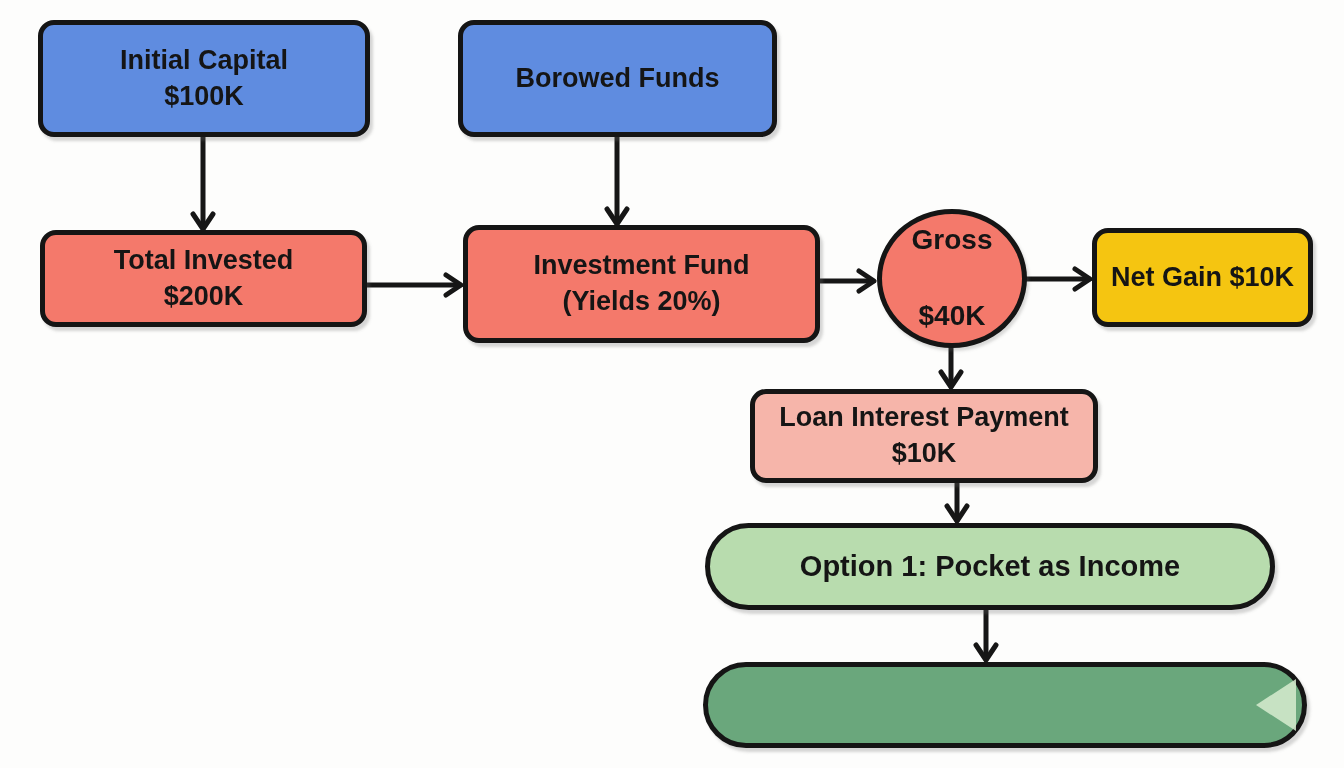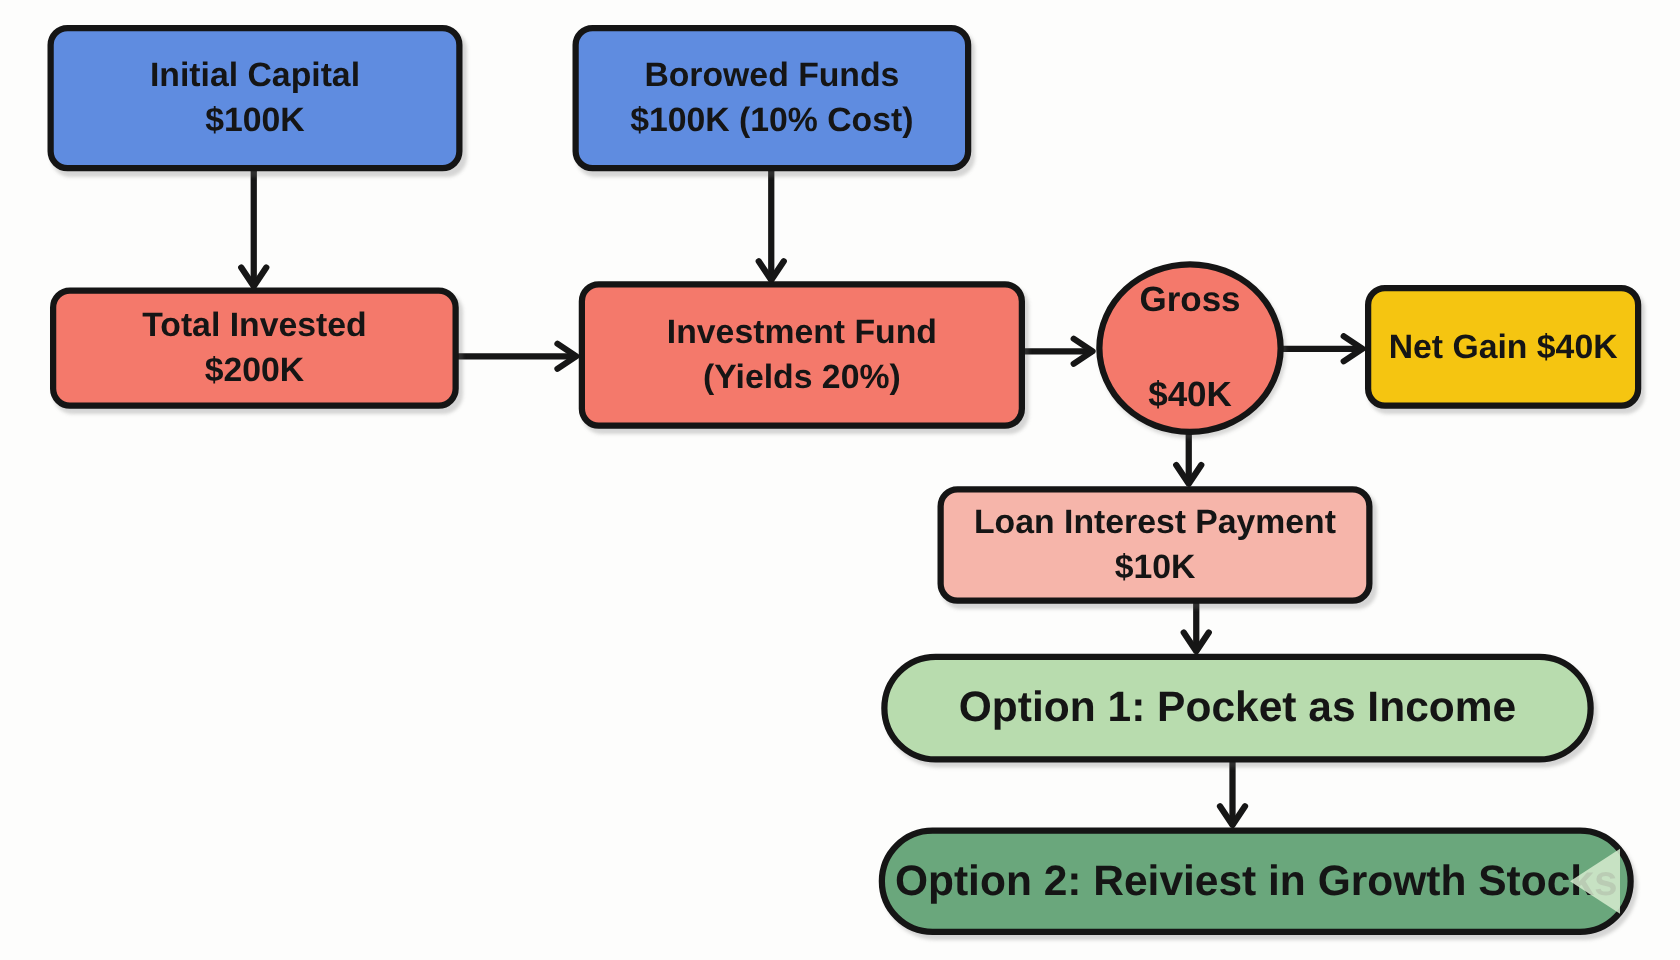--- a/index.html
+++ b/index.html
@@ -31,21 +31,21 @@
     border: 5px solid #151515;
     color: #151515;
     font-weight: bold;
     box-shadow: 3px 4px 3px rgba(110,110,110,0.28);
   }
   .node.rect   { border-radius: 16px; }
   .node.circle { border-radius: 50%; gap: 39px; }
   .node.pill   { border-radius: 46px; }
   .node .line  { line-height: 1.32; white-space: nowrap; }
   .fs-main { font-size: 27px; }
-  .fs-pill { font-size: 34px; }
+  .fs-pill { font-size: 29px; }
   .fs-circ { font-size: 28px; }
 
   
   #n-initial    { left: 38px;   top: 20px;  width: 332px; height: 117px; }
   #n-borrowed   { left: 458px;  top: 20px;  width: 319px; height: 117px; }
   #n-total      { left: 40px;   top: 230px; width: 327px; height: 97px; }
   #n-invfund    { left: 463px;  top: 225px; width: 357px; height: 118px; }
   #n-gross      { left: 877px;  top: 209px; width: 150px; height: 139px; box-shadow: 2px 3px 3px rgba(110,110,110,0.25); }
   #n-netgain    { left: 1092px; top: 228px; width: 221px; height: 99px;  }
   #n-loanint    { left: 750px;  top: 389px; width: 348px; height: 94px;  }
@@ -86,49 +86,47 @@
     </g>
   </svg>
 
   <div id="n-initial" class="node rect fs-main" style="background-color: rgb(95, 140, 224);">
     <div class="line">Initial Capital</div>
     <div class="line">$100K</div>
   </div>
 
   <div id="n-borrowed" class="node rect fs-main" style="background-color: rgb(95, 140, 224);">
     <div class="line">Borowed Funds</div>
-    <div class="line">$100K (10% Cost)</div>
   </div>
 
   <div id="n-total" class="node rect fs-main" style="background-color: rgb(244, 121, 107);">
     <div class="line">Total Invested</div>
     <div class="line">$200K</div>
   </div>
 
   <div id="n-invfund" class="node rect fs-main" style="background-color: rgb(244, 121, 107);">
     <div class="line">Investment Fund</div>
     <div class="line">(Yields 20%)</div>
   </div>
 
   <div id="n-gross" class="node circle fs-circ" style="background-color: rgb(244, 121, 107);">
     <div class="line">Gross</div>
     <div class="line">$40K</div>
   </div>
 
   <div id="n-netgain" class="node rect fs-main" style="background-color: rgb(245, 197, 17);">
-    <div class="line">Net Gain $40K</div>
+    <div class="line">Net Gain $10K</div>
   </div>
 
   <div id="n-loanint" class="node rect fs-main" style="background-color: rgb(246, 181, 170);">
     <div class="line">Loan Interest Payment</div>
     <div class="line">$10K</div>
   </div>
 
   <div id="n-option1" class="node pill fs-pill" style="background-color: rgb(184, 220, 174);">
     <div class="line">Option 1: Pocket as Income</div>
   </div>
 
   <div id="n-option2" class="node pill fs-pill" style="background-color: rgb(106, 167, 124);">
-    <div class="line">Option 2: Reiviest in Growth Stocks</div>
     <div class="artifact-triangle"></div>
   </div>
 
 </div>
 
 </body></html>

